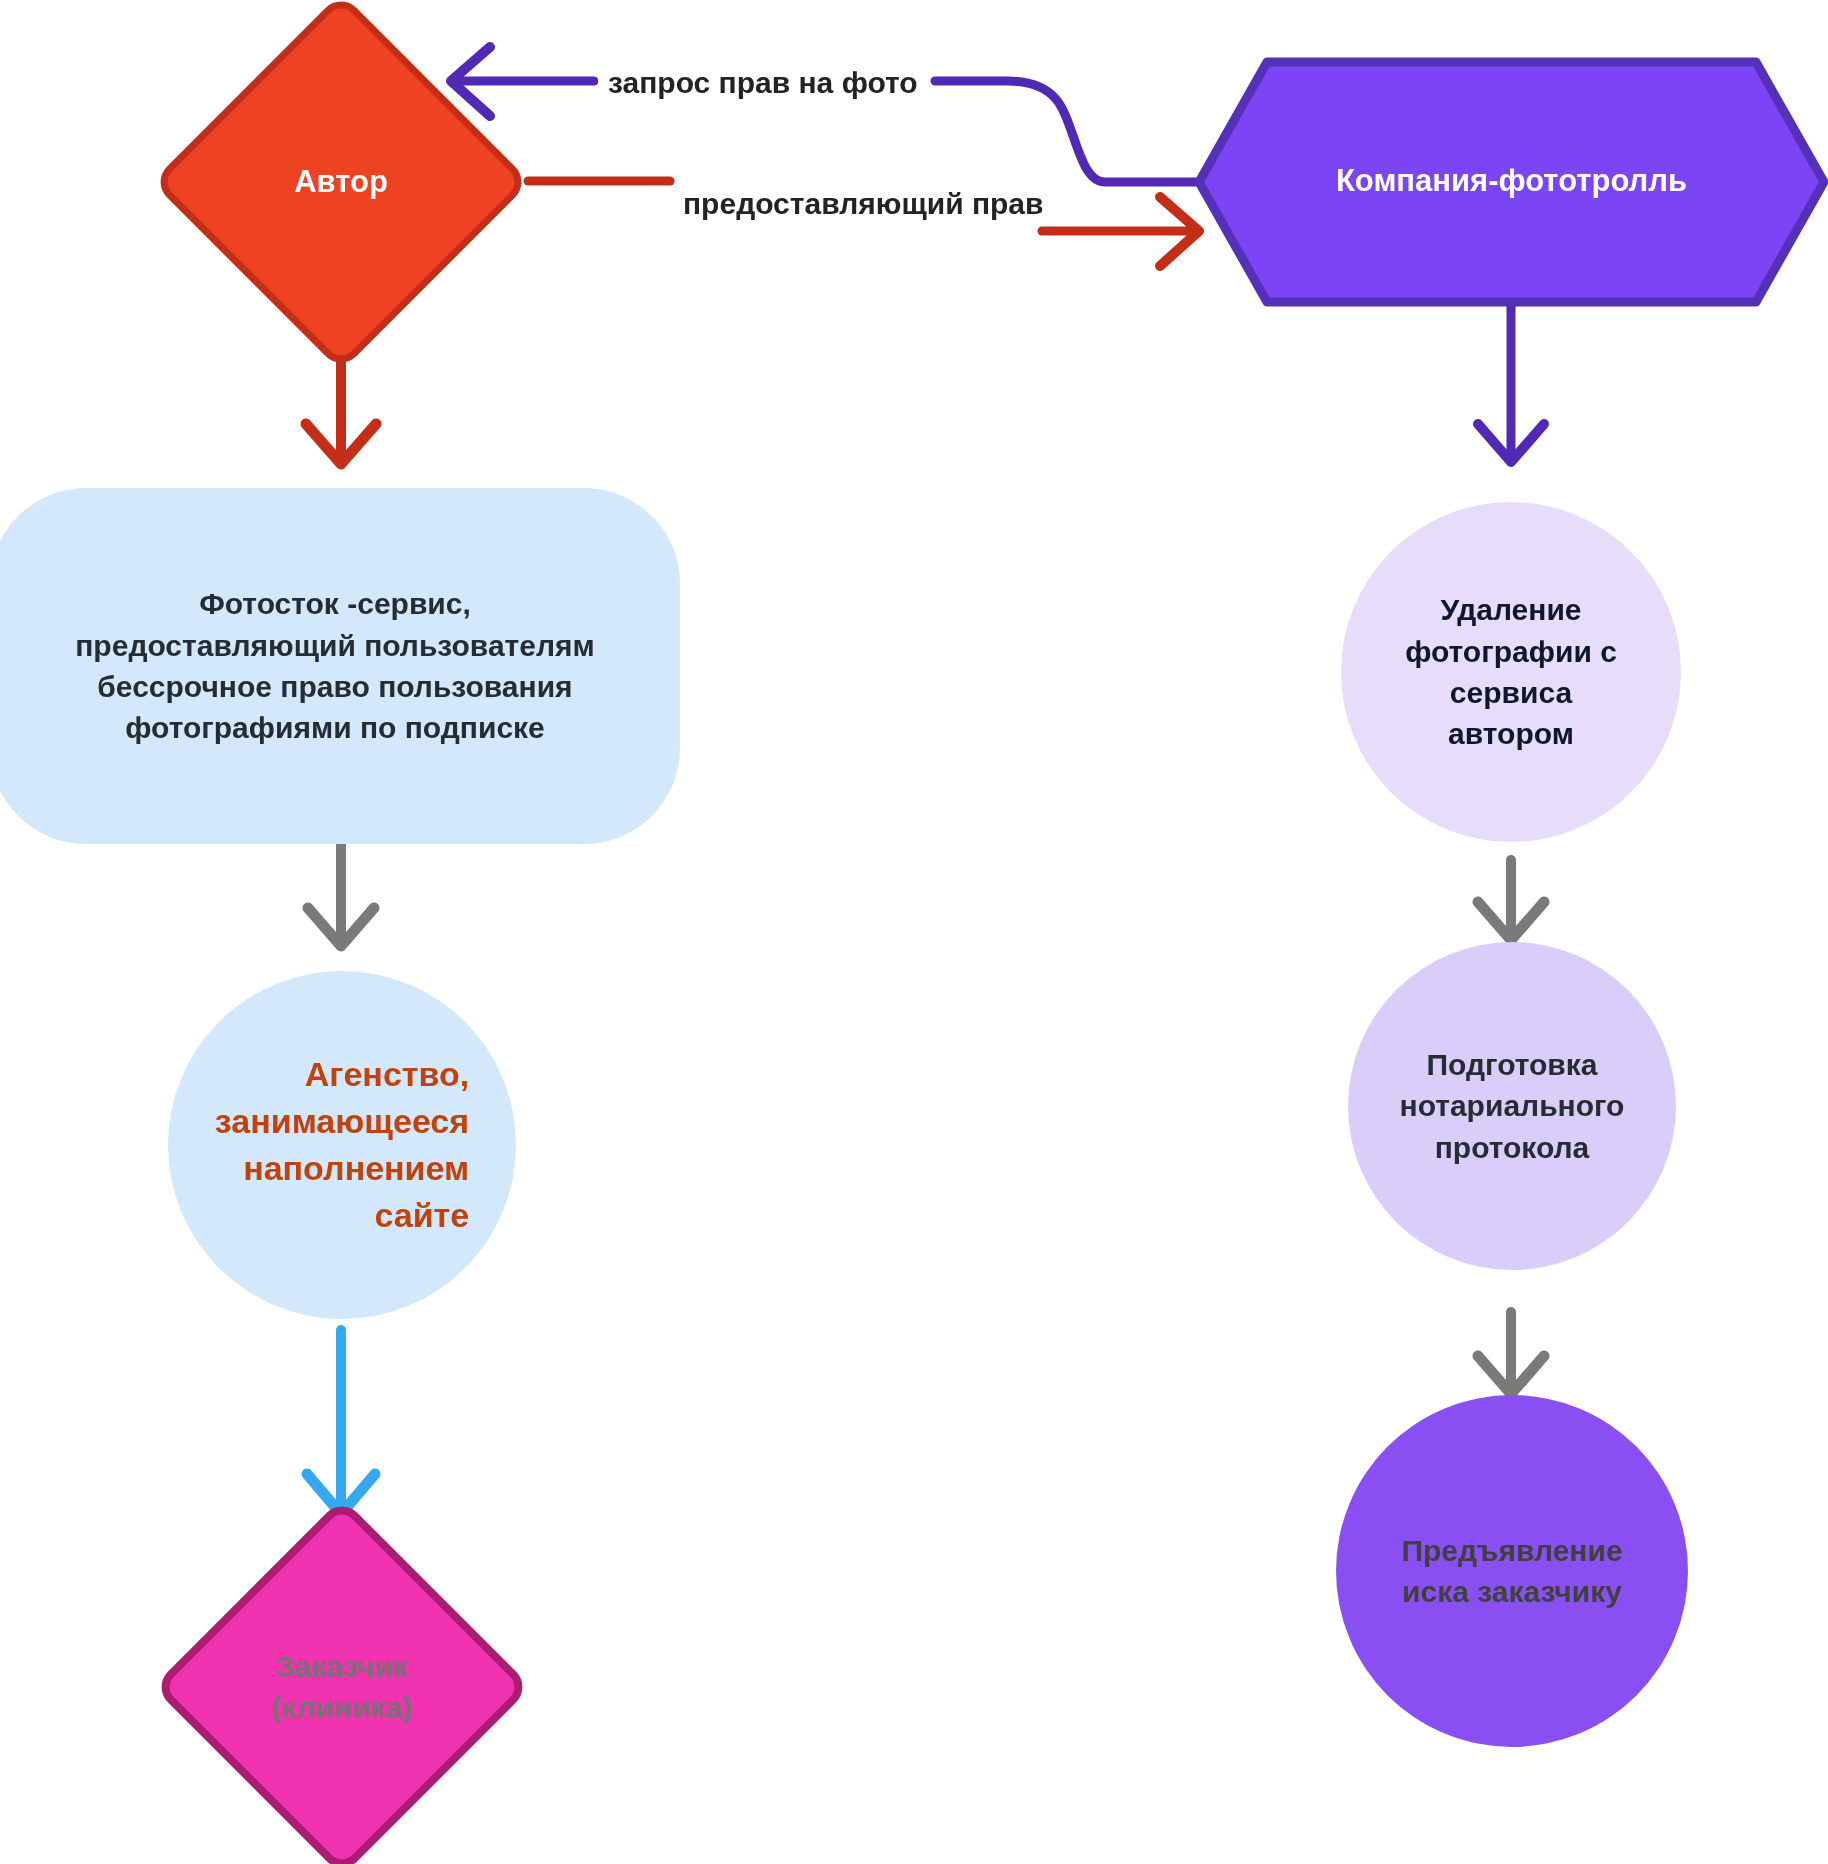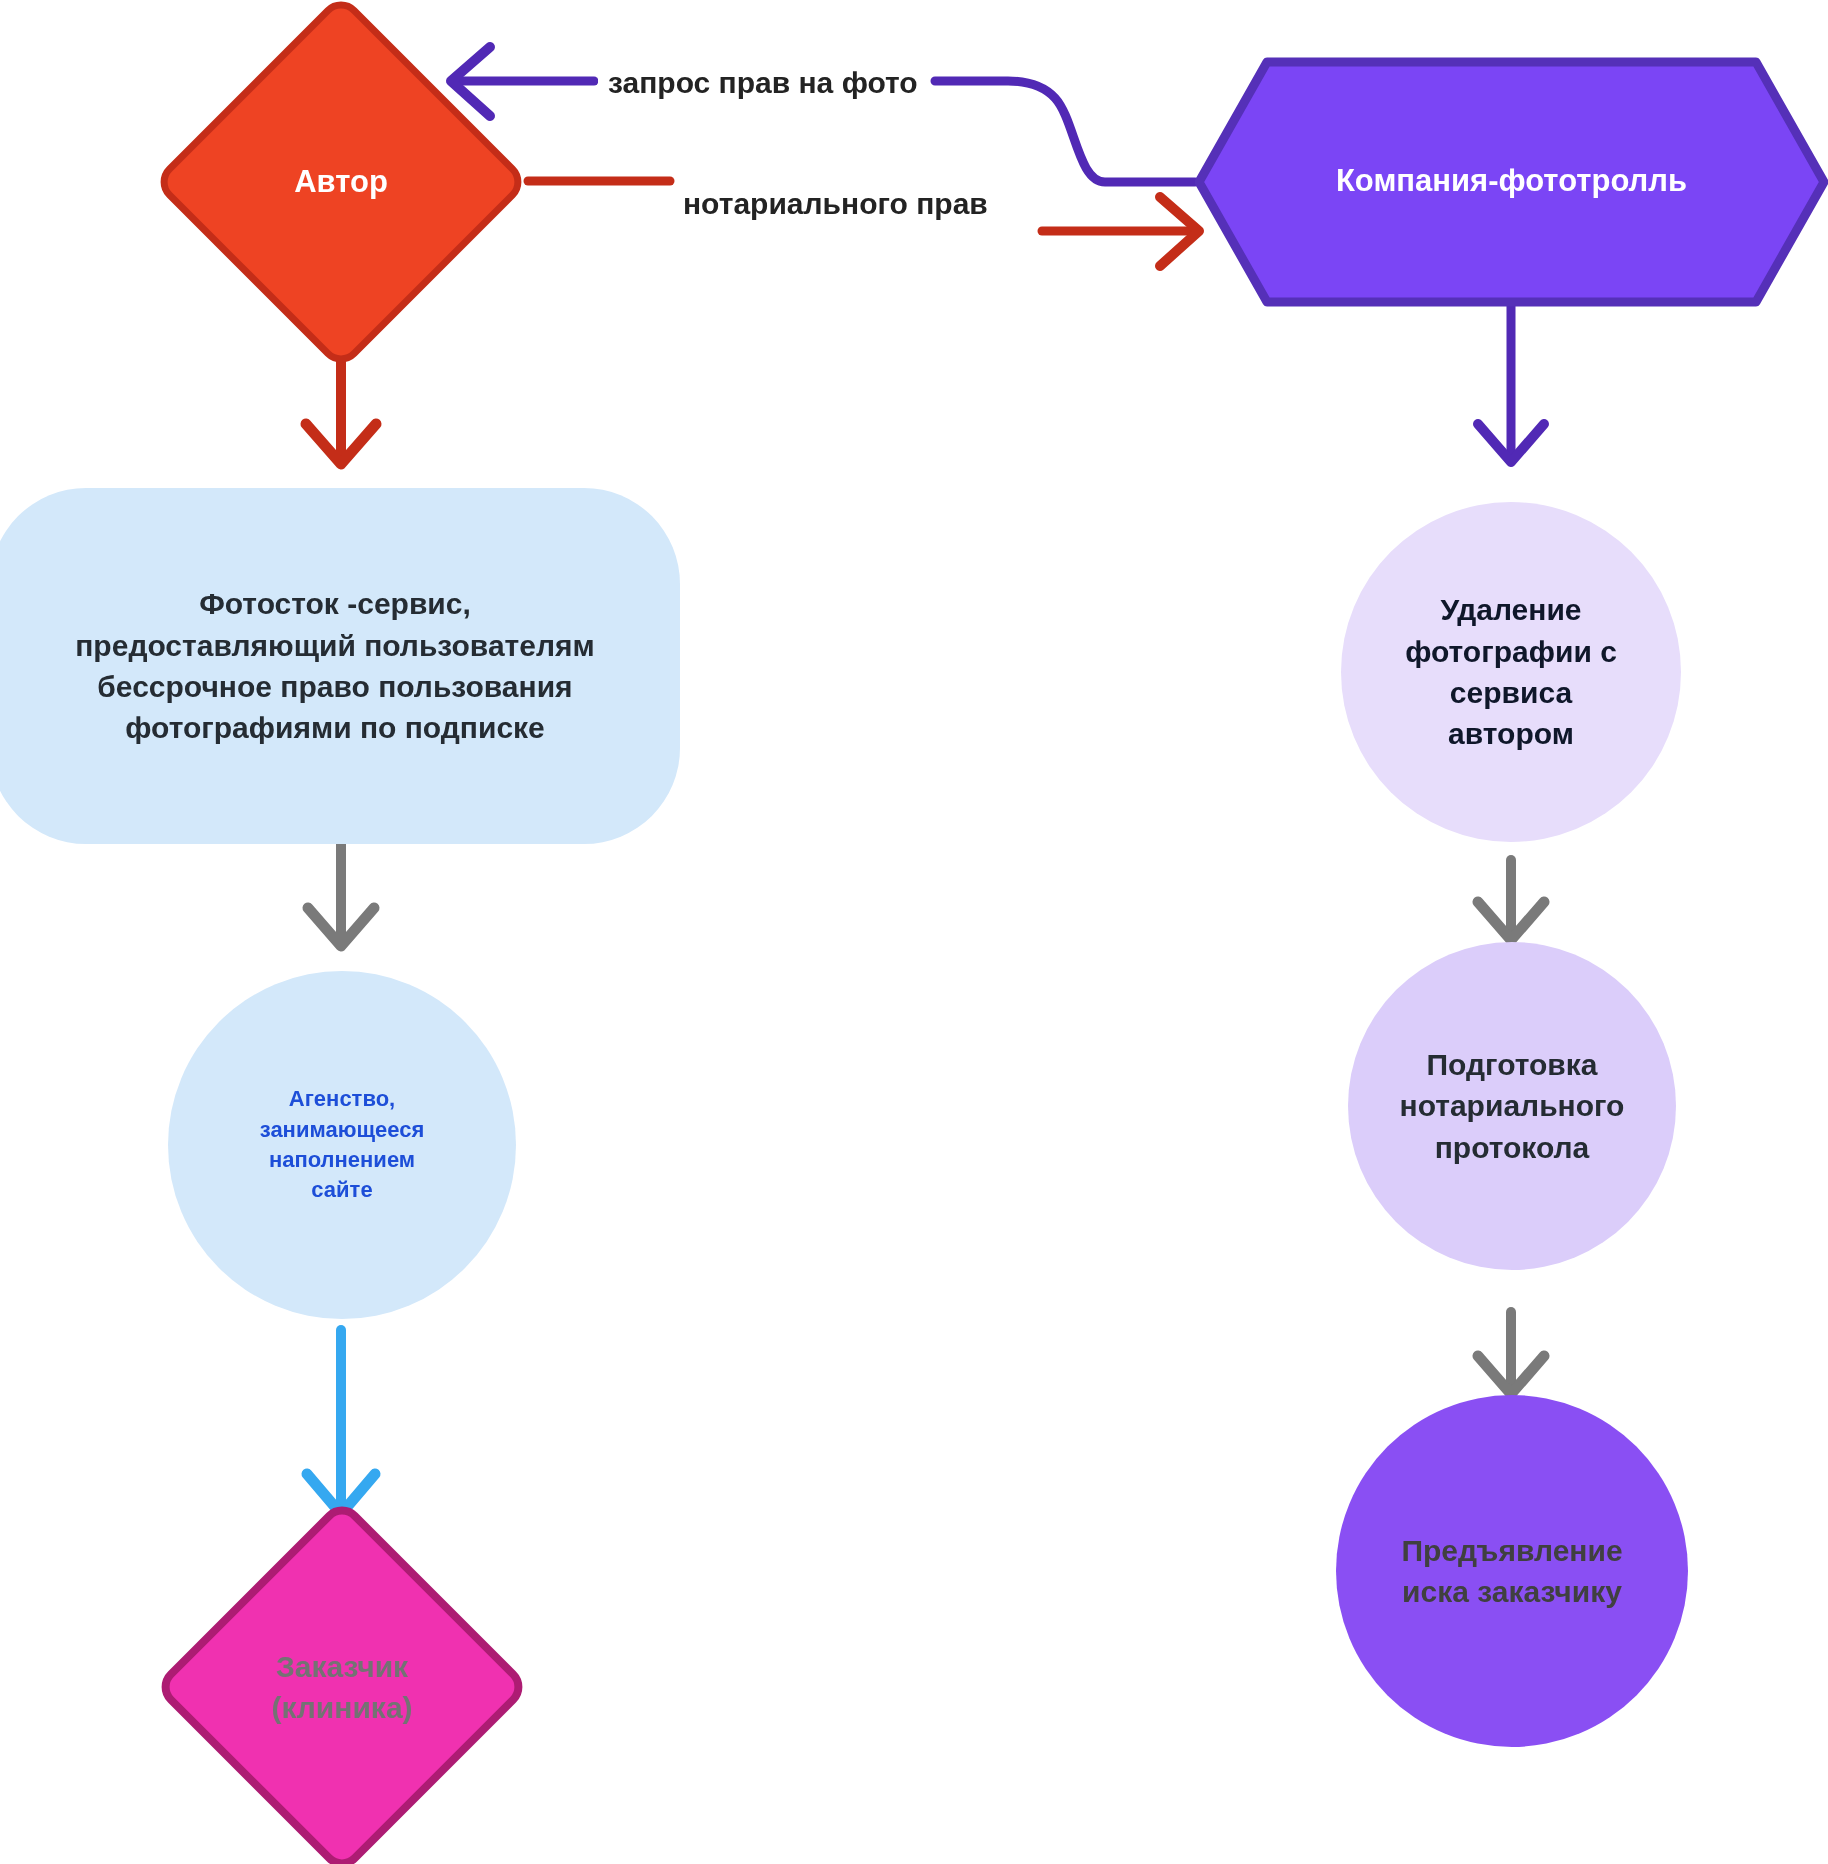--- a/index.html
+++ b/index.html
@@ -130,21 +130,21 @@
     </g>
 
     <g>
       <path d="M 1511 1312 L 1511 1392" fill="none" stroke="#7A7A7A" stroke-width="10" stroke-linecap="round"></path>
       <path d="M 1478 1356 L 1511 1394 L 1544 1356" fill="none" stroke="#7A7A7A" stroke-width="11" stroke-linecap="round" stroke-linejoin="round"></path>
     </g>
   </svg>
 
   <div class="edge-label" style="left:598px; top:64px;">запрос прав на фото</div>
 
-  <div class="edge-label" style="left:673px; top:185px;">нотариального прав</div>
+  <div class="edge-label" style="left:673px; top:185px;">предоставляющий прав</div>
 
   <div class="node diamond" style="left:151px; top:-8px; width:380px; height:380px;">
     <div class="shape" style="width:268px; height:268px; background:#EE4323; border:7px solid #C42D18;"></div>
     <div class="label" style="color:#ffffff; font-size:31px;">Автор</div>
   </div>
 
   <div class="node hexagon" style="left:1195px; top:54px; width:633px; height:255px;">
     <svg class="shape" viewBox="0 0 633 255" preserveAspectRatio="none">
       <polygon points="72,8 561,8 629,128 561,248 72,248 4,128" fill="#7B45F5" stroke="#5530B8" stroke-width="9" stroke-linejoin="round"></polygon>
     </svg>
@@ -162,21 +162,21 @@
   <div class="node circle" style="left:1341px; top:502px; width:340px; height:340px;">
     <div class="shape" style="background:#E7DDFB;"></div>
     <div class="label" style="color:#0f172a; font-size:30px;">Удаление
 фотографии с
 сервиса
 автором</div>
   </div>
 
   <div class="node circle" style="left:168px; top:971px; width:348px; height:348px;">
     <div class="shape" style="background:#D3E8FA;"></div>
-    <div class="label" style="color:#1d4ed8; font-size:22px;">Агенство,
+    <div class="label" style="color:#c2410c; font-size:34px;text-align:right;">Агенство,
 занимающееся
 наполнением
 сайте</div>
   </div>
 
   <div class="node circle" style="left:1348px; top:942px; width:328px; height:328px;">
     <div class="shape" style="background:#DBCDFA;"></div>
     <div class="label" style="color:#252C33; font-size:30px;">Подготовка
 нотариального
 протокола</div>

